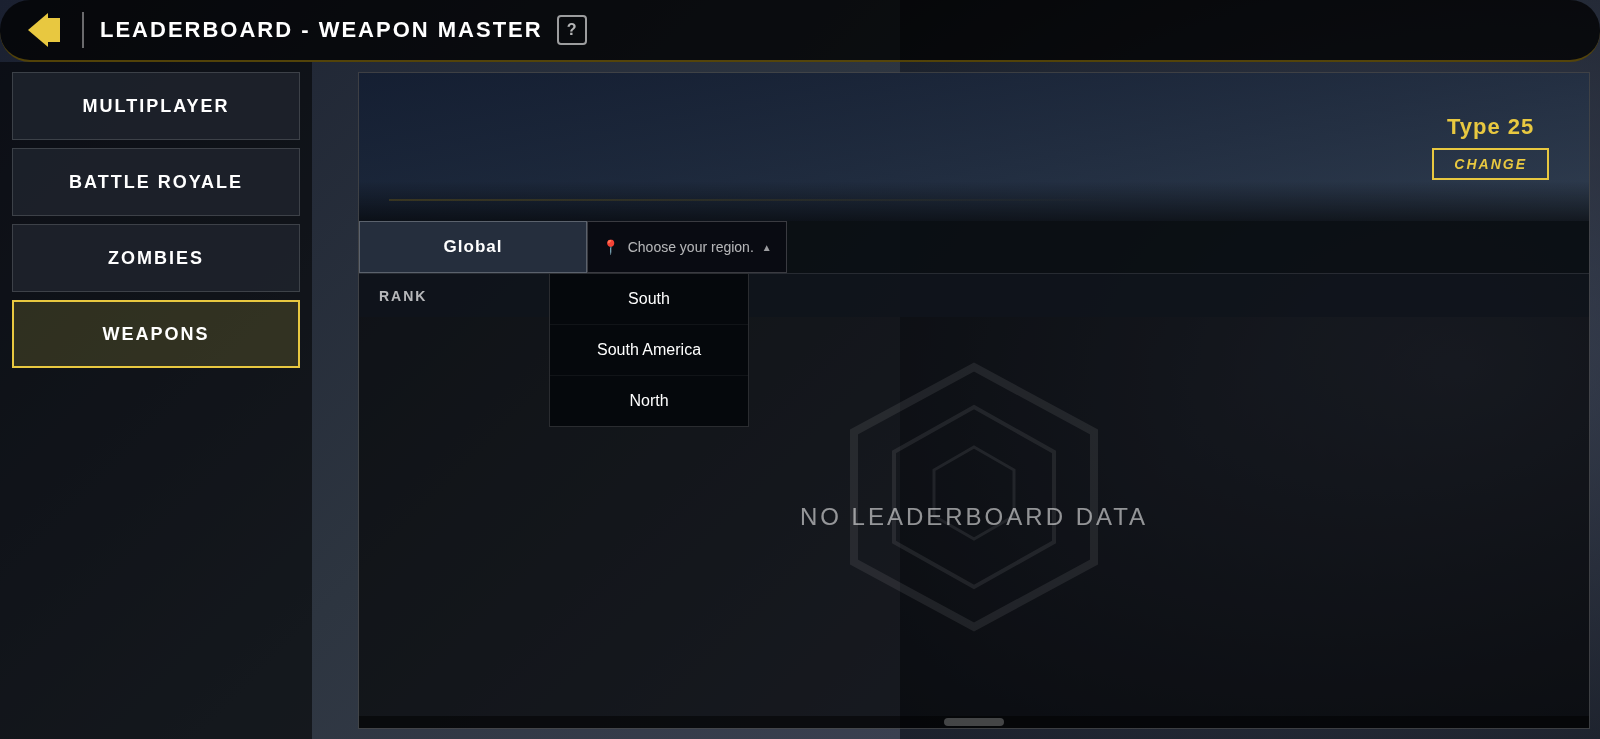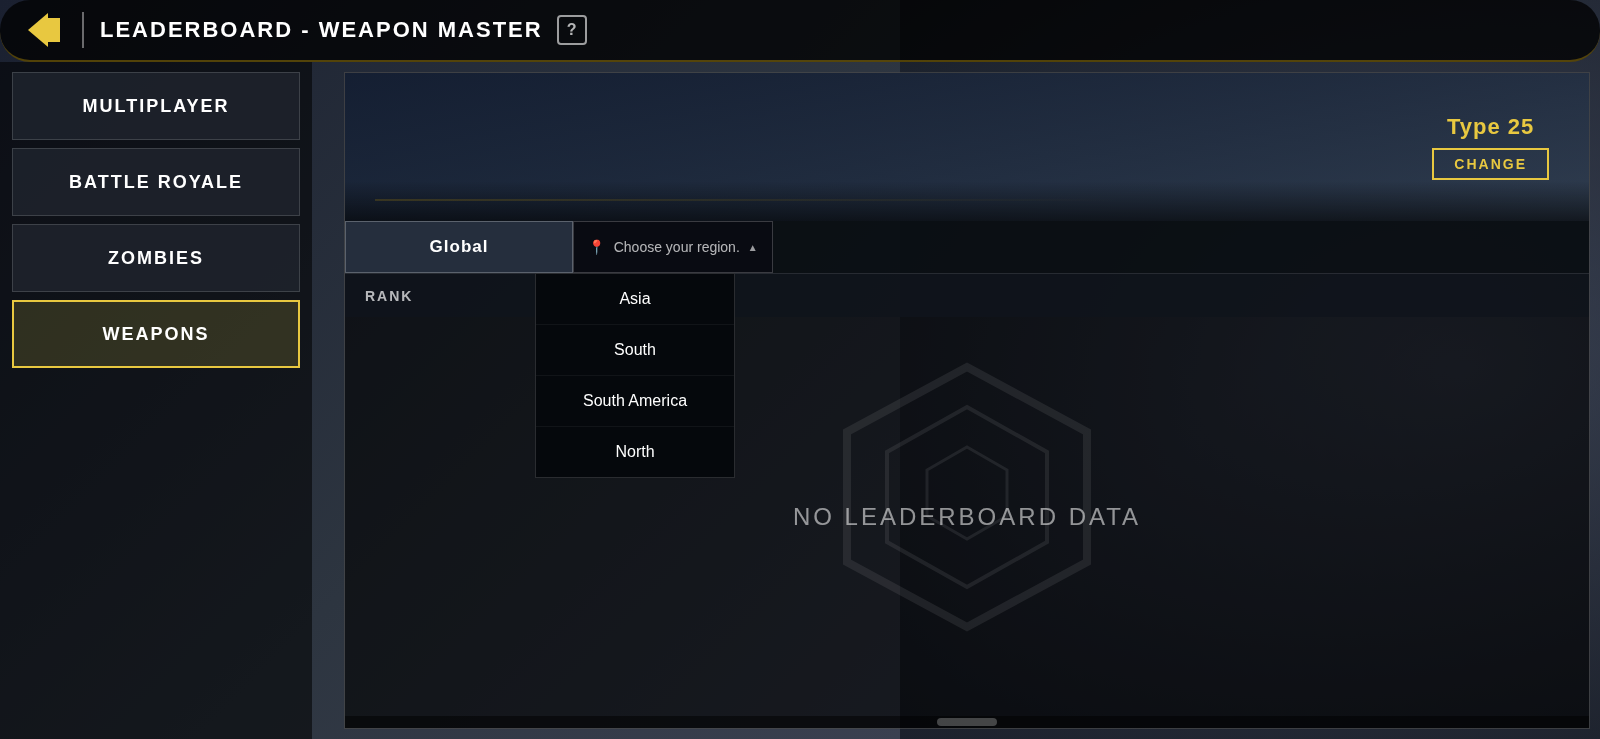--- a/index.html
+++ b/index.html
@@ -107,21 +107,21 @@
 
     .sidebar-btn.active {
       background: rgba(240,220,80,0.15);
       border: 2px solid #e8c840;
       color: #ffffff;
     }
 
     
     .main {
       position: absolute;
-      left: 286px; top: 62px;
+      left: 300px; top: 62px;
       right: 0;
       height: calc(100% - 62px);
       z-index: 5;
       display: flex;
       flex-direction: column;
       padding-left: 48px;
     }
 
     .main-inner {
       margin: 10px;
@@ -174,20 +174,21 @@
     .change-btn {
       border: 2px solid #e8c840;
       background: transparent;
       color: #e8c840;
       font-size: 14px;
       font-weight: 700;
       letter-spacing: 2px;
       padding: 6px 20px;
       cursor: pointer;
       text-transform: uppercase;
+      font-style: italic;
     }
 
     
     .tab-bar {
       display: flex;
       flex-direction: row;
       height: 52px;
       flex-shrink: 0;
       position: relative;
       z-index: 20;
@@ -390,21 +391,20 @@
 
     <div class="tab-bar">
       <div class="tab-global">Global</div>
       <div class="tab-region">
         <span class="location-icon">📍</span>
         <span>Choose your region.</span>
         <span class="dropdown-arrow">▲</span>
       </div>
 
       <div class="dropdown-menu">
-        <div class="dropdown-item">Asia</div>
         <div class="dropdown-item">South</div>
         <div class="dropdown-item">South America</div>
         <div class="dropdown-item">North</div>
       </div>
     </div>
 
     <div class="col-headers">
       <span class="col-rank">RANK</span>
     </div>
 

